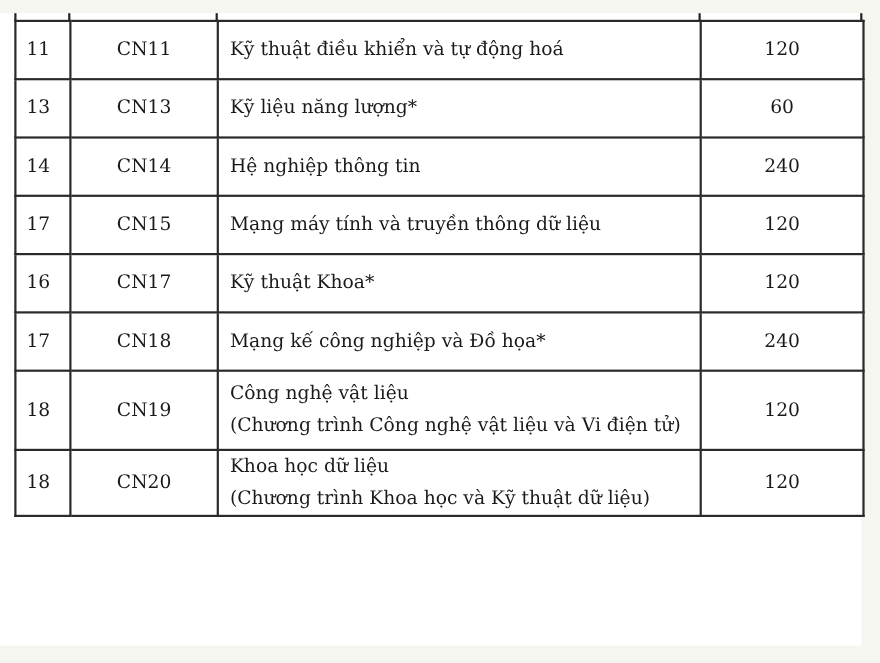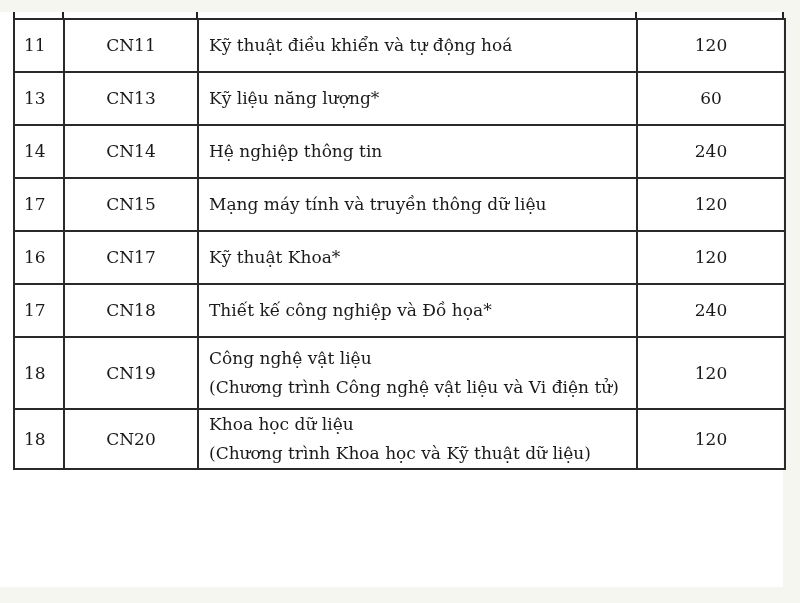--- a/index.html
+++ b/index.html
@@ -121,21 +121,21 @@
     </tr>
     <tr class="single">
       <td class="stt">16</td>
       <td class="code">CN17</td>
       <td class="name">Kỹ thuật Khoa*</td>
       <td class="quota">120</td>
     </tr>
     <tr class="single">
       <td class="stt">17</td>
       <td class="code">CN18</td>
-      <td class="name">Thiết kế công nghiệp và Đồ họa*</td>
+      <td class="name">Mạng kế công nghiệp và Đồ họa*</td>
       <td class="quota">240</td>
     </tr>
     <tr class="double">
       <td class="stt">18</td>
       <td class="code">CN19</td>
       <td class="name">
         <span class="name-line">Công nghệ vật liệu</span>
         <span class="name-line">(Chương trình Công nghệ vật liệu và Vi điện tử)</span>
       </td>
       <td class="quota">120</td>

